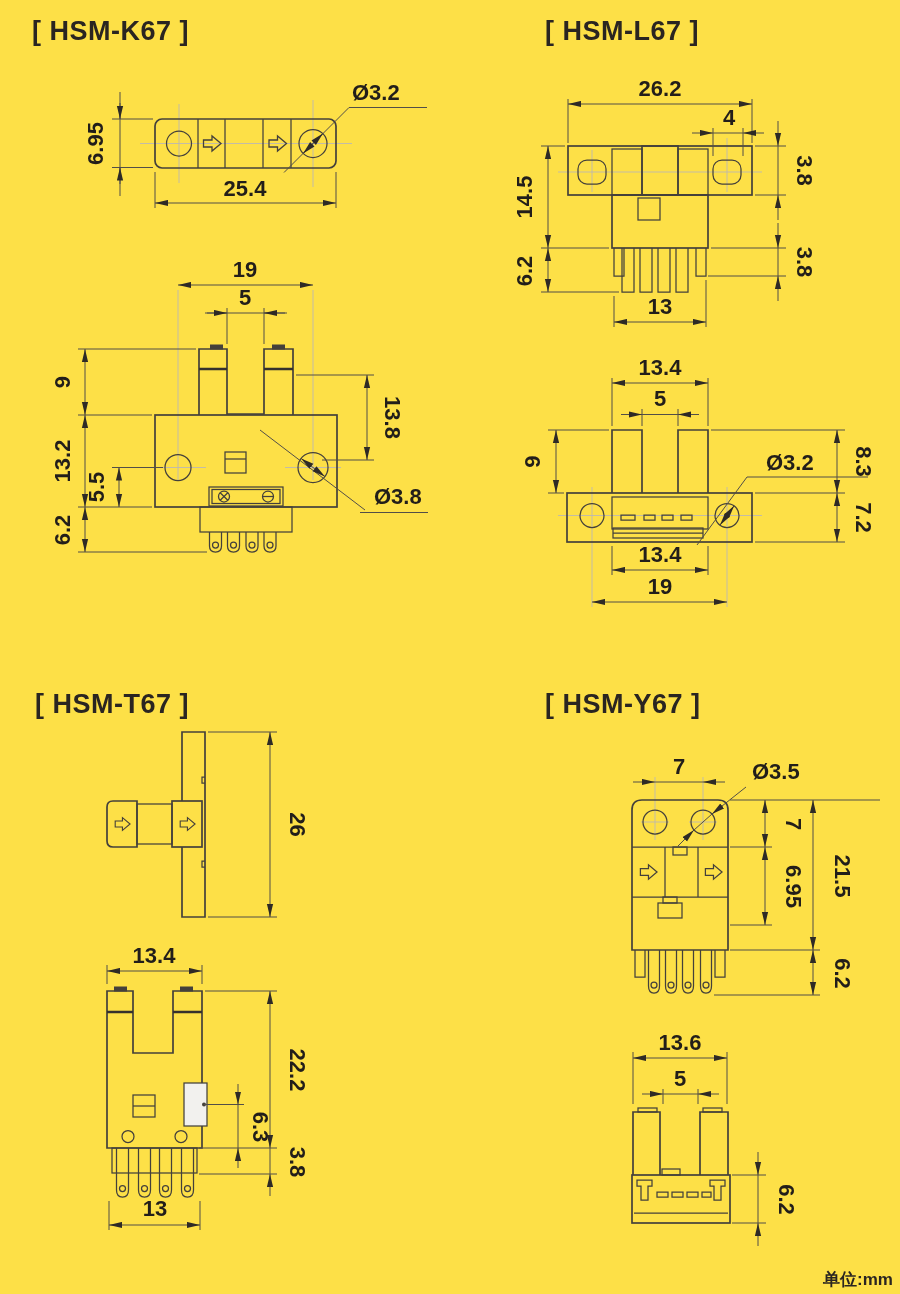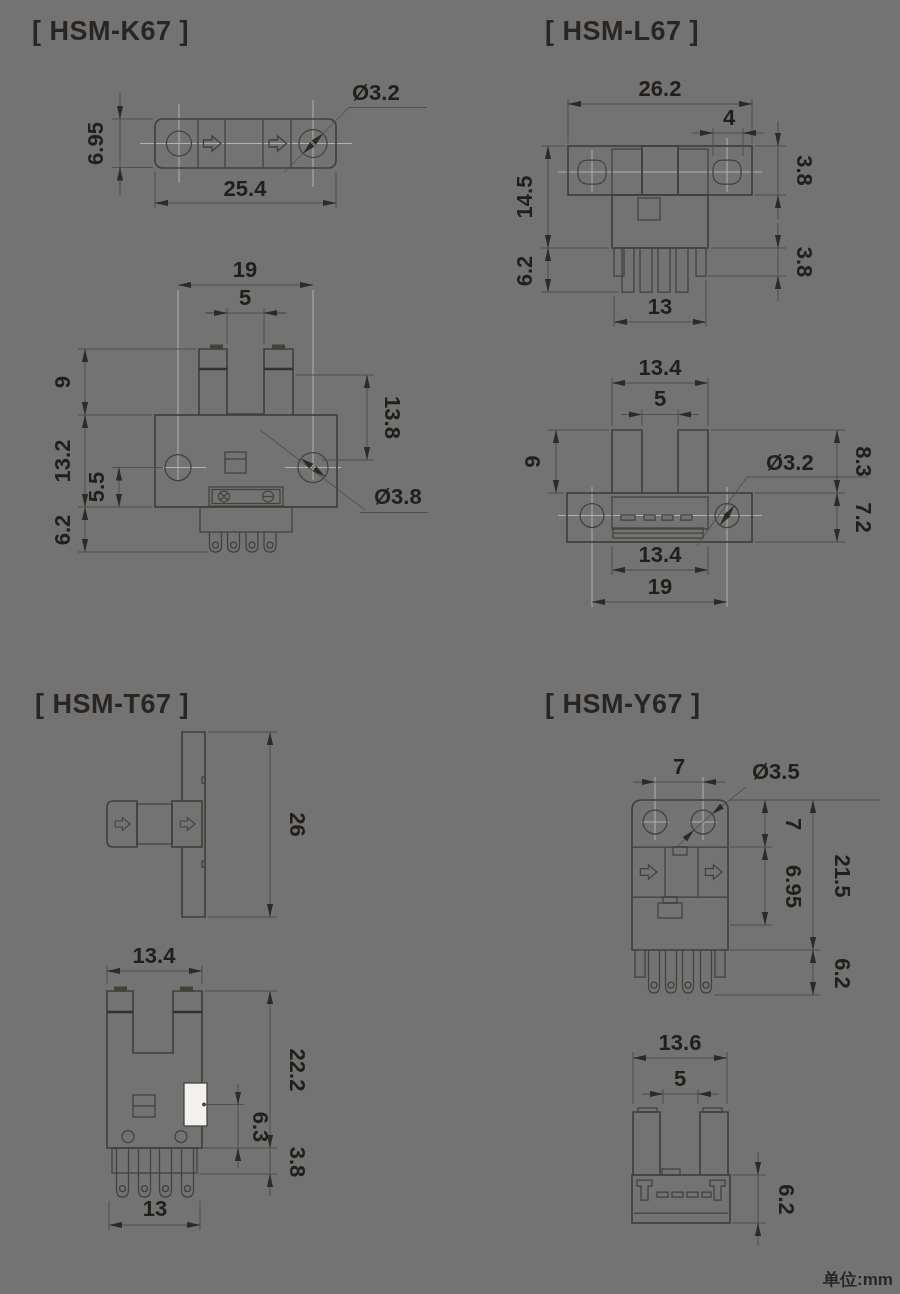--- a/index.html
+++ b/index.html
@@ -1,16 +1,16 @@
 <!DOCTYPE html>
 <html><head>
 <meta charset="utf-8">
 <style>
   html,body{margin:0;padding:0;background:#e8e7e5;}
-  #stage{position:relative;width:900px;height:1294px;background:#737373;overflow:hidden;
+  #stage{position:relative;width:900px;height:1294px;background:#fde047;overflow:hidden;
          font-family:"Liberation Sans",sans-serif;}
   svg{position:absolute;left:0;top:0;}
   .ol  {fill:none;stroke:#44403b;stroke-width:1.7;stroke-linejoin:miter;}
   .ol2 {fill:none;stroke:#44403b;stroke-width:1.25;}
   .olbg{fill:#f2f1ee;stroke:#44403b;stroke-width:1.25;}
   .thick{fill:none;stroke:#35312d;stroke-width:2.6;}
   .dim {fill:none;stroke:#524e48;stroke-width:1;}
   .cl  {fill:none;stroke:#bcb8b1;stroke-width:0.9;}
   .dark{fill:#44403b;stroke:none;}
   .dtx {font:bold 22px "Liberation Sans",sans-serif;fill:#221e1a;}

